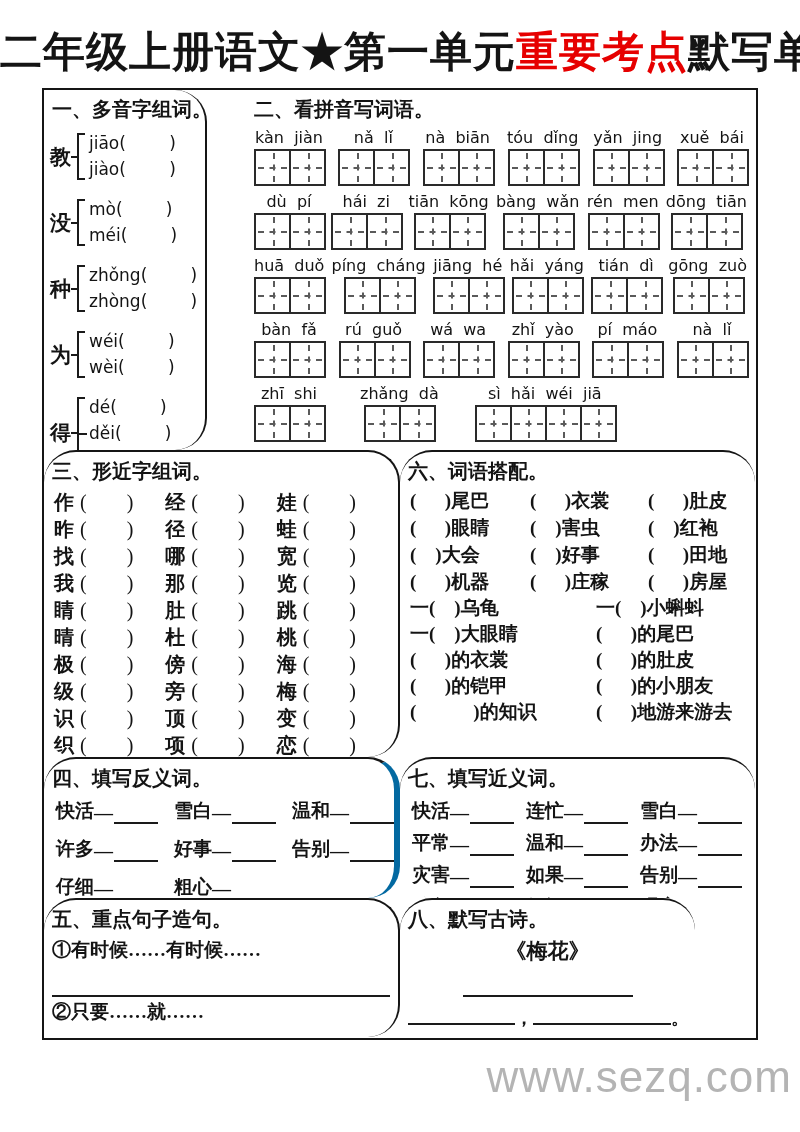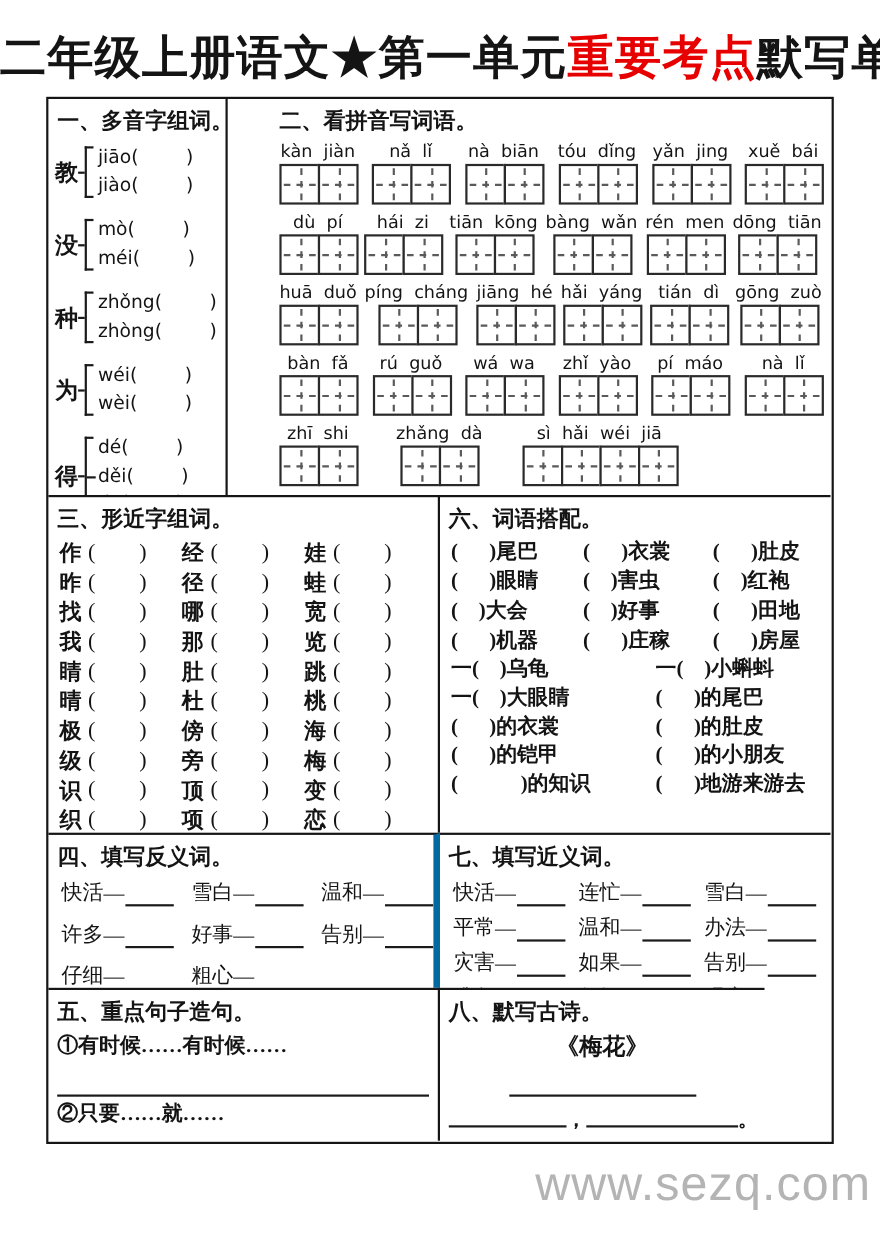--- a/index.html
+++ b/index.html
@@ -12,21 +12,21 @@
   .title {
     position:absolute; top:24px; left:0; width:800px; text-align:center;
     font-size:42px; font-weight:700; letter-spacing:1px; white-space:nowrap;
   }
   .title .red { color:#e60000; }
   
   .frame {
     position:absolute; left:42px; top:88px; width:716px; height:952px;
     border:2.5px solid #151515;
   }
-  .cell { position:absolute; overflow:hidden; }
+  .cell { position:absolute; overflow:hidden;border-radius:32px; }
   .cell-s1 { left:0; top:0; width:163px; height:360px; border-right:2px solid #151515; }
   .cell-s2 { left:163px; top:0; width:548px; height:360px;padding-left:39px; }
   .cell-s3 { left:0; top:360px; width:356px; height:307px; border-top:2px solid #151515; border-right:2px solid #151515; }
   .cell-s6 { left:356px; top:360px; width:355px; height:307px; border-top:2px solid #151515; }
   .cell-s4 { left:0; top:667px; width:356px; height:141px; border-top:2px solid #151515; border-right:6px solid #0369a1; }
   .cell-s7 { left:356px; top:667px; width:355px; height:141px; border-top:2px solid #151515; }
   .cell-s5 { left:0; top:808px; width:356px; height:139px; border-top:2px solid #151515; border-right:2px solid #151515; }
   .cell-s8 { left:356px; top:808px; width:295px; height:139px; border-top:2px solid #151515; }
   .shead { font-size:20px; font-weight:700; padding:6px 8px 2px 8px; white-space:nowrap; }
   
@@ -60,21 +60,21 @@
   .s3cell .cp { font-weight:400; }
   
   .s6match { display:grid; grid-template-columns:120px 118px 1fr; padding:0 8px 0 10px; }
   .s6match .it, .s6quant .it { font-size:19px; font-weight:700; white-space:pre; height:27px; display:flex; align-items:center; }
   .s6quant { display:grid; grid-template-columns:186px 1fr; padding:0 8px 0 10px; }
   .s6quant .it { height:26px; }
   
   .pairs { display:grid; padding:4px 6px 0 12px; }
   .pairs4 { grid-template-columns:118px 118px 1fr; row-gap:12px; }
   .pairs7 { grid-template-columns:114px 114px 1fr; row-gap:6px; }
-  .pairit { font-size:19px; font-weight:400; white-space:nowrap; display:flex; align-items:flex-end; }
+  .pairit { font-size:19px; font-weight:700; white-space:nowrap; display:flex; align-items:flex-end; }
   .bl { display:inline-block; width:44px; height:16px; border-bottom:2.5px solid #1a1a1a; margin-left:1px; }
   
   .s5prompt { font-size:19px; font-weight:700; padding:2px 8px 0 8px; }
   .s5line { margin:0 8px; border-top:2px solid #1a1a1a; }
   .s5line.l1 { margin-top:32px; }
   
   .s8ptitle { text-align:center; font-size:21px; font-weight:700; margin-top:2px; }
   .s8cline { width:170px; margin:30px auto 0 auto; border-top:2px solid #1a1a1a; }
   .s8verse { display:flex; align-items:flex-end; padding:0 6px 0 8px; margin-top:14px; font-size:18px; }
   .s8verse .ul { display:inline-block; height:14px; border-bottom:2px solid #1a1a1a; }

